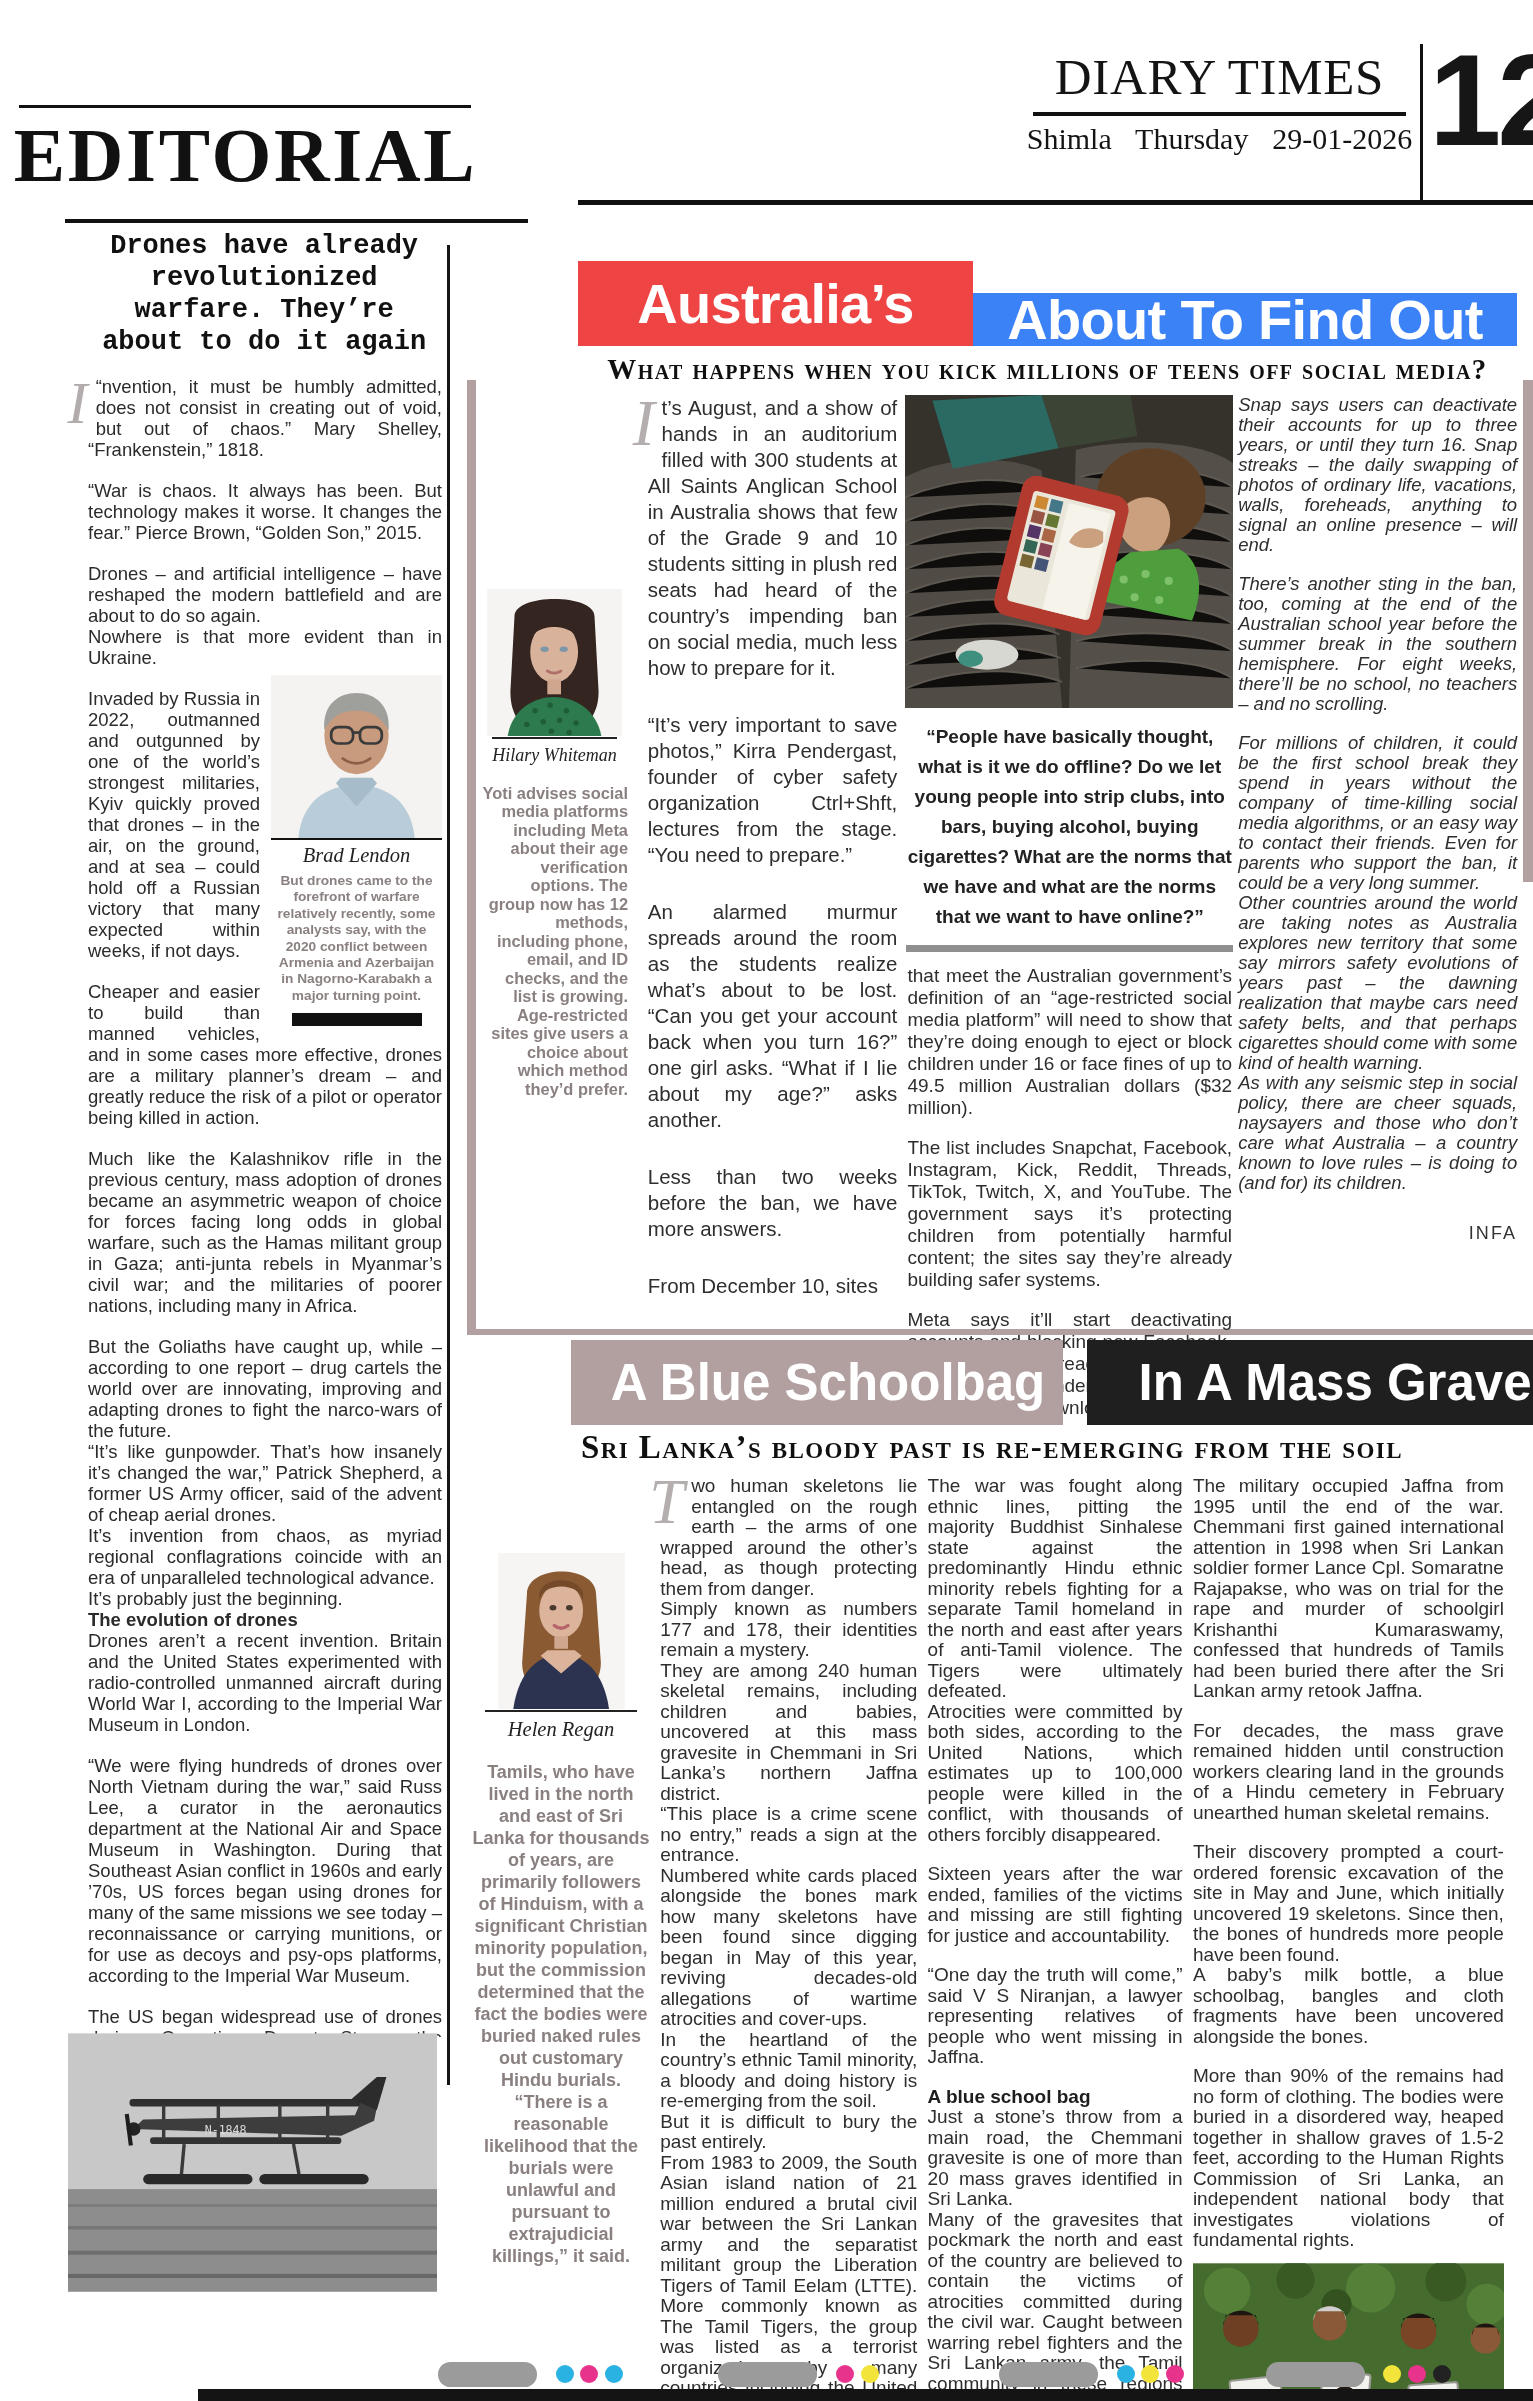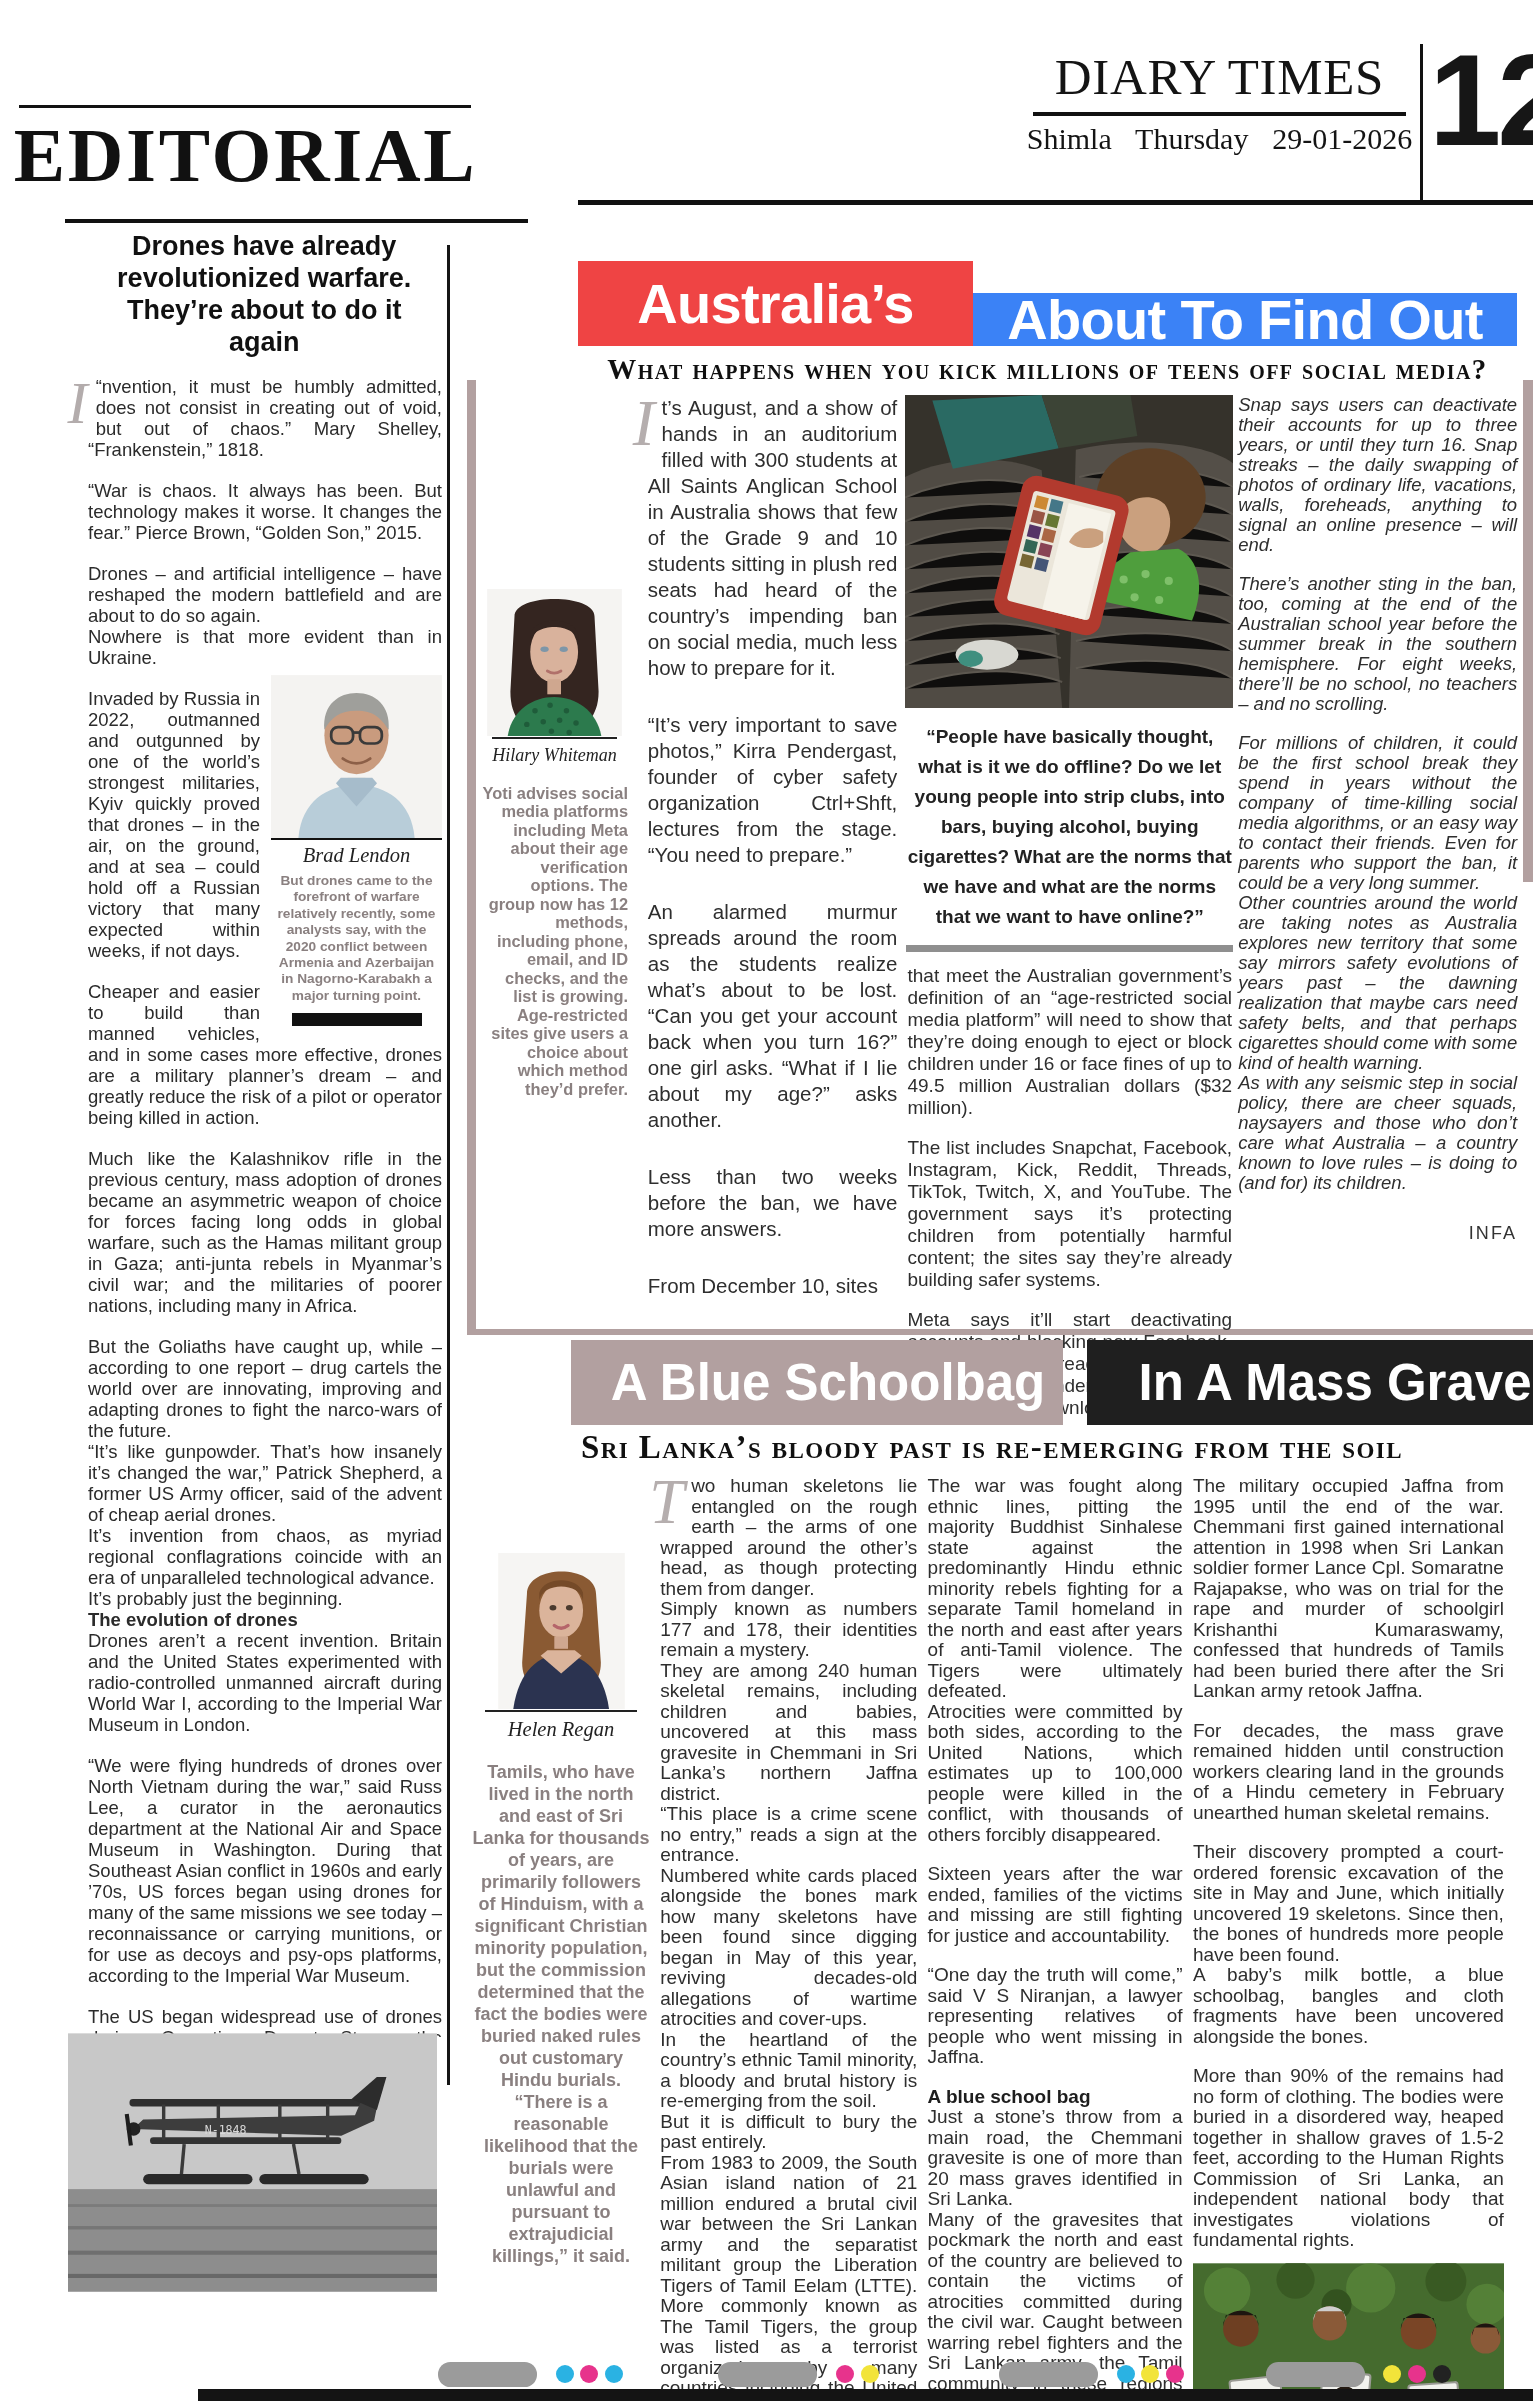--- a/index.html
+++ b/index.html
@@ -16,21 +16,21 @@
   .mast-rule{height:4.1px;background:#111;margin:5.5px 9.6px 6.8px;}
   .mast-date{font-family:"Liberation Serif",serif;font-size:30px;word-spacing:16.4px;color:#141414;}
   .mast-divider{left:1420px;top:44px;width:3.4px;height:161px;background:#111;}
   .page-num{left:1429px;top:24.6px;font-size:130px;font-weight:bold;letter-spacing:-4.1px;color:#161616;}
   .h-rule-right{left:578px;top:200px;width:955px;height:4.8px;background:#111;}
 
   
   .left-top-bar{left:65px;top:219px;width:463px;height:4.1px;background:#111;}
   .left-divider{left:447px;top:245px;width:2.7px;height:1840px;background:#151515;}
   .left-col{left:65px;top:231px;width:378px;height:1806px;overflow:hidden;padding-left:23px;box-sizing:border-box;}
-  .left-headline{font-family:Liberation Sans, sans-serif;font-weight:bold;font-size:27px;line-height:1.18;
+  .left-headline{font-family:Liberation Mono, monospace;font-weight:bold;font-size:27px;line-height:1.18;
                  text-align:center;color:#111;margin:0 2.7px 18px 0;}
   .left-body{width:354px;position:relative;}
   .left-body p{font-size:18.5px;line-height:21px;text-align:justify;margin:0;color:#2b2b2b;}
   .gap{margin-top:20px !important;}
   .init{float:left;font-family:"Liberation Serif",serif;font-style:italic;font-size:60px;line-height:49px;
         color:#b3acac;margin:2.7px 8.2px 0 -20.5px;}
   .evo-head{font-weight:bold;font-size:19px;line-height:23px;margin:0;color:#1d1d1d;}
 
   .brad-inset{float:right;width:171px;margin:6.8px 0 6.8px 11px;}
   .brad-inset svg{display:block;width:171px;height:163px;}
@@ -328,21 +328,21 @@
       <div class="rail-name">Helen Regan</div>
       <div class="rail2-cap">Tamils, who have lived in the north and east of Sri Lanka for thousands of years, are primarily followers of Hinduism, with a significant Christian minority population, but the commission determined that the fact the bodies were buried naked rules out customary Hindu burials. “There is a reasonable likelihood that the burials were unlawful and pursuant to extrajudicial killings,” it said.</div>
     </div>
 
     <div class="a2col">
       <p><span class="init3">T</span><span>wo human skeletons lie entangled on the rough earth – the arms of one wrapped around the other’s head, as though protecting them from danger.</span></p>
       <p>Simply known as numbers 177 and 178, their identities remain a mystery.</p>
       <p>They are among 240 human skeletal remains, including children and babies, uncovered at this mass gravesite in Chemmani in Sri Lanka’s northern Jaffna district.</p>
       <p>“This place is a crime scene no entry,” reads a sign at the entrance.</p>
       <p>Numbered white cards placed alongside the bones mark how many skeletons have been found since digging began in May of this year, reviving decades-old allegations of wartime atrocities and cover-ups.</p>
-      <p>In the heartland of the country’s ethnic Tamil minority, a bloody and brutal history is re-emerging from the soil.</p>
+      <p>In the heartland of the country’s ethnic Tamil minority, a bloody and doing history is re-emerging from the soil.</p>
       <p>But it is difficult to bury the past entirely.</p>
       <p>From 1983 to 2009, the South Asian island nation of 21 million endured a brutal civil war between the Sri Lankan army and the separatist militant group the Liberation Tigers of Tamil Eelam (LTTE). More commonly known as The Tamil Tigers, the group was listed as a terrorist organization by many countries including the United States.</p>
     </div>
 
     <div class="a2col">
       <p>The war was fought along ethnic lines, pitting the majority Buddhist Sinhalese state against the predominantly Hindu ethnic minority rebels fighting for a separate Tamil homeland in the north and east after years of anti-Tamil violence. The Tigers were ultimately defeated.</p>
       <p>Atrocities were committed by both sides, according to the United Nations, which estimates up to 100,000 people were killed in the conflict, with thousands of others forcibly disappeared.</p>
       <p class="g28">Sixteen years after the war ended, families of the victims and missing are still fighting for justice and accountability.</p>
       <p class="g28">“One day the truth will come,” said V S Niranjan, a lawyer representing relatives of people who went missing in Jaffna.</p>
       <p class="a2sub g28">A blue school bag</p>

